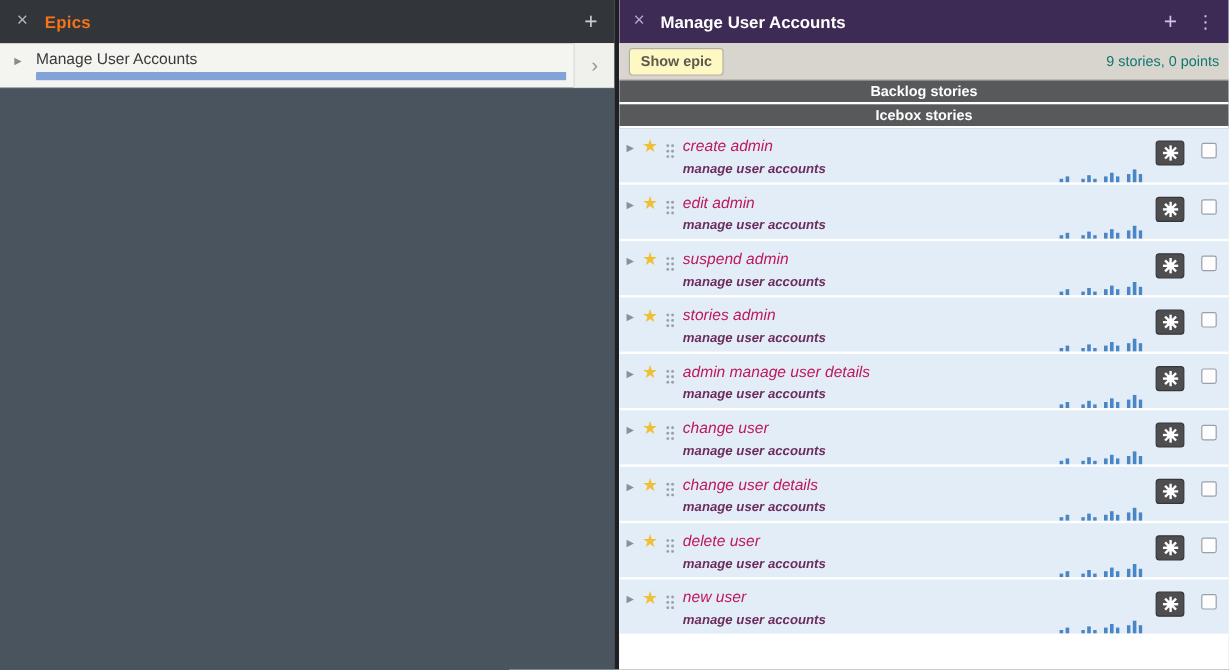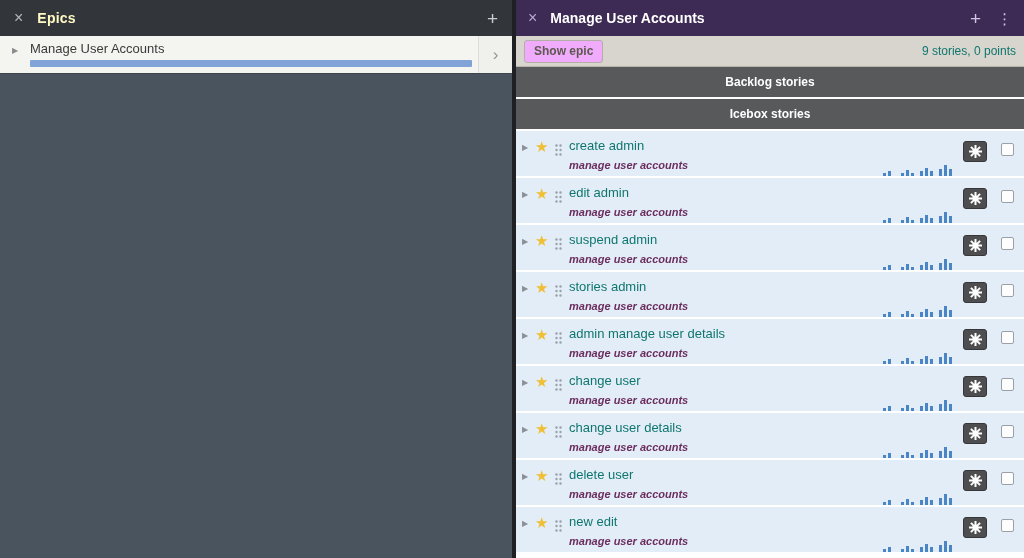--- a/index.html
+++ b/index.html
@@ -8,21 +8,21 @@
     width:1024px; height:558px; overflow:hidden;
     font-family:"Liberation Sans", sans-serif;
     background:#ffffff;
   }
   .app { display:flex; width:1024px; height:558px; }
 
   
   .left-panel { width:512px; display:flex; flex-direction:column; background:#4a545e; }
   .lp-header { height:36px; background:#32363b; display:flex; align-items:center; padding:0 14px; flex:0 0 auto; }
   .lp-header .close { color:#b4b8bc; font-size:16px; margin-right:14px; cursor:pointer; line-height:1; }
-  .lp-header .title { font-size:14px; font-weight:600; color:#fef9c3; flex:1; letter-spacing:.2px; }
+  .lp-header .title { font-size:14px; font-weight:600; color:#f97316; flex:1; letter-spacing:.2px; }
   .lp-header .add { color:#c9cdd0; font-size:19px; line-height:1; cursor:pointer; }
 
   .epic-row { background:#f4f4f1; display:flex; align-items:stretch; height:38px; flex:0 0 auto; border-bottom:1px solid #3d454e; }
   .epic-caret { width:30px; display:flex; align-items:center; justify-content:center; color:#8b8b8b; font-size:9px; padding-bottom:8px; }
   .epic-main { flex:1; display:flex; flex-direction:column; padding-top:4px; }
   .epic-title { font-size:13px; color:#3a3a3a; margin:1px 0 4px 0; }
   .progress-track { height:7px; background:#c2cfe4; border-radius:1px; margin:0 6px 5px 0; overflow:hidden; }
   .progress-fill { height:100%; background:#82a3d8; }
   .epic-chevron { width:34px; border-left:1px solid #dddcd6; background:#f0f0ec; display:flex; align-items:center; justify-content:center; color:#97978f; font-size:17px; cursor:pointer; }
   .left-body { flex:1; background:#4a545e; }
@@ -31,34 +31,34 @@
 
   
   .right-panel { width:508px; display:flex; flex-direction:column; background:#ffffff; overflow:hidden; }
   .rp-header { height:36px; background:#3d2a55; display:flex; align-items:center; padding:0 12px; flex:0 0 auto; }
   .rp-header .close { color:#b5a9ce; font-size:16px; margin-right:13px; cursor:pointer; line-height:1; }
   .rp-header .title { font-size:14px; font-weight:600; color:#ffffff; flex:1; }
   .rp-header .add { color:#cfc4e3; font-size:19px; margin-right:16px; line-height:1; cursor:pointer; }
   .rp-header .menu { color:#cfc4e3; font-size:15px; line-height:1; cursor:pointer; }
 
   .toolbar { height:31px; background:#d8d5ce; border-bottom:1px solid #b7b4ac; display:flex; align-items:center; padding:0 8px; flex:0 0 auto; }
-  .show-epic-btn { font-family:inherit; font-size:12px; font-weight:bold; color:#5d594f; background:#f0abfc;
+  .show-epic-btn { font-family:inherit; font-size:12px; font-weight:bold; color:#5d594f; background:#fef9c3;
     border:1px solid #b3afa6; border-radius:3px; padding:3px 9px 4px; cursor:pointer; }
   .toolbar .summary { margin-left:auto; font-size:12px; color:#0f766e; }
 
-  .section-bar { height:32px; background:#58595b; color:#ffffff; font-size:12px; font-weight:bold;
+  .section-bar { height:20px; background:#58595b; color:#ffffff; font-size:12px; font-weight:bold;
     display:flex; align-items:center; justify-content:center; border-bottom:2px solid #ffffff; flex:0 0 auto; }
 
   .stories { flex:1; overflow:hidden; }
   .story-row { height:47px; background:#e3edf7; border-bottom:2px solid #ffffff; display:flex; padding:0 10px 0 6px; }
   .sr-caret { width:13px; margin-top:13px; color:#8a9096; font-size:9px; line-height:1; cursor:pointer; }
   .sr-star { width:18px; margin-top:8px; color:#efbf35; font-size:15px; line-height:1; cursor:pointer; }
   .sr-grip { margin:13px 7px 0 2px; cursor:grab; line-height:0; }
   .sr-text { flex:1; padding-top:7px; min-width:0; }
-  .sr-title { font-size:13px; color:#0f766e; white-space:nowrap; }
+  .sr-title { font-size:13px; font-style:italic; color:#be185d; white-space:nowrap; }
   .sr-label { margin-top:6px; font-size:11px; font-weight:bold; font-style:italic; color:#6b2d5e; cursor:pointer; }
   .sr-estimates { display:flex; align-items:flex-end; gap:6px; margin-top:16px; }
   .sr-estimates span { line-height:0; cursor:pointer; }
   .sr-action { margin:10px 5px 0 11px; width:24px; height:21px; background:#4e4e50; border:1px solid #37373a;
     border-radius:3px; display:flex; align-items:center; justify-content:center; padding:0; cursor:pointer; }
   .sr-checkbox { margin-top:12px; margin-left:9px; width:13px; height:13px; background:#fdfdfd;
     border:1px solid #99a0a7; border-radius:2px; cursor:pointer; flex:0 0 auto; }
 </style>
 </head>
 <body>
@@ -690,21 +690,21 @@
           <circle cx="1.5" cy="1.5" r="1.2"></circle>
                 <circle cx="5.5" cy="1.5" r="1.2"></circle>
           <circle cx="1.5" cy="6" r="1.2"></circle>
                 <circle cx="5.5" cy="6" r="1.2"></circle>
           <circle cx="1.5" cy="10.5" r="1.2"></circle>
                 <circle cx="5.5" cy="10.5" r="1.2"></circle>
         </g>
       </svg>
     </span>
     <div class="sr-text">
-      <div class="sr-title story-title">new edit</div>
+      <div class="sr-title story-title">new user</div>
       <div class="sr-label story-label">manage user accounts</div>
     </div>
     <span class="sr-estimates">
       <span>
         <svg width="13" height="11" viewBox="0 0 13 11">
                 <g fill="#4a86c6">
           <rect x="1" y="8" width="3" height="3"></rect>
                   <rect x="6" y="6" width="3" height="5"></rect>
         </g>
               </svg>

